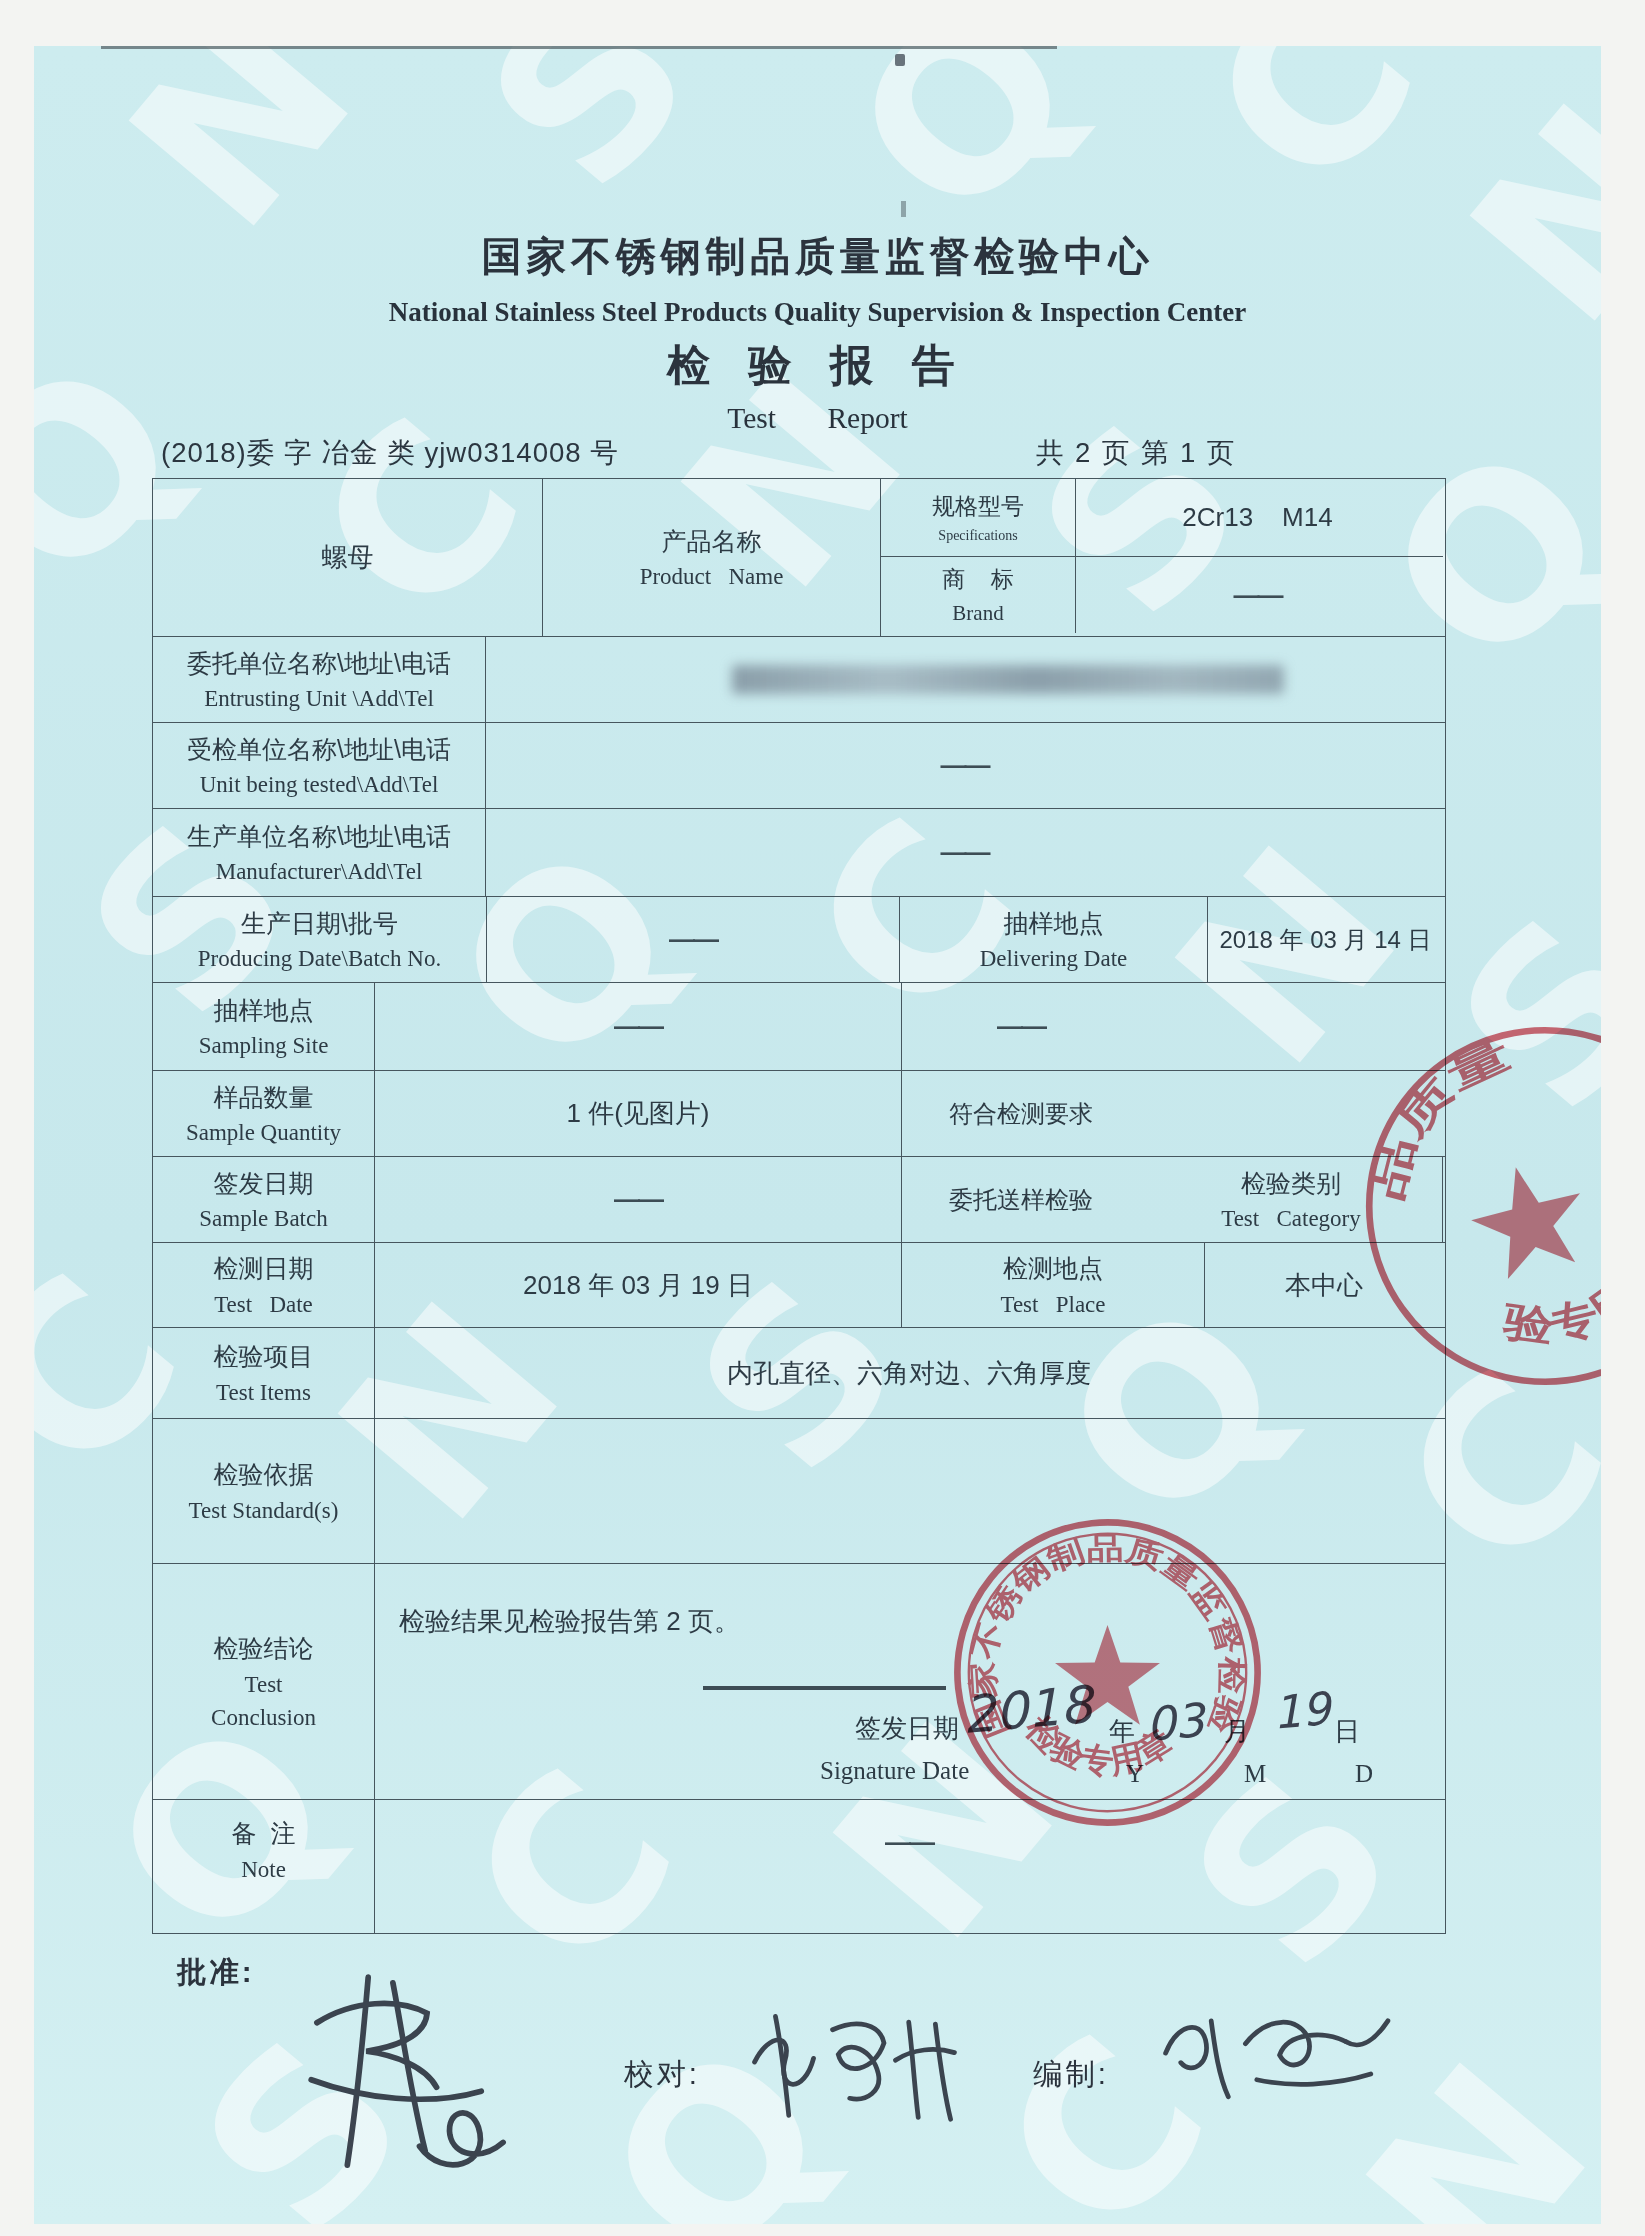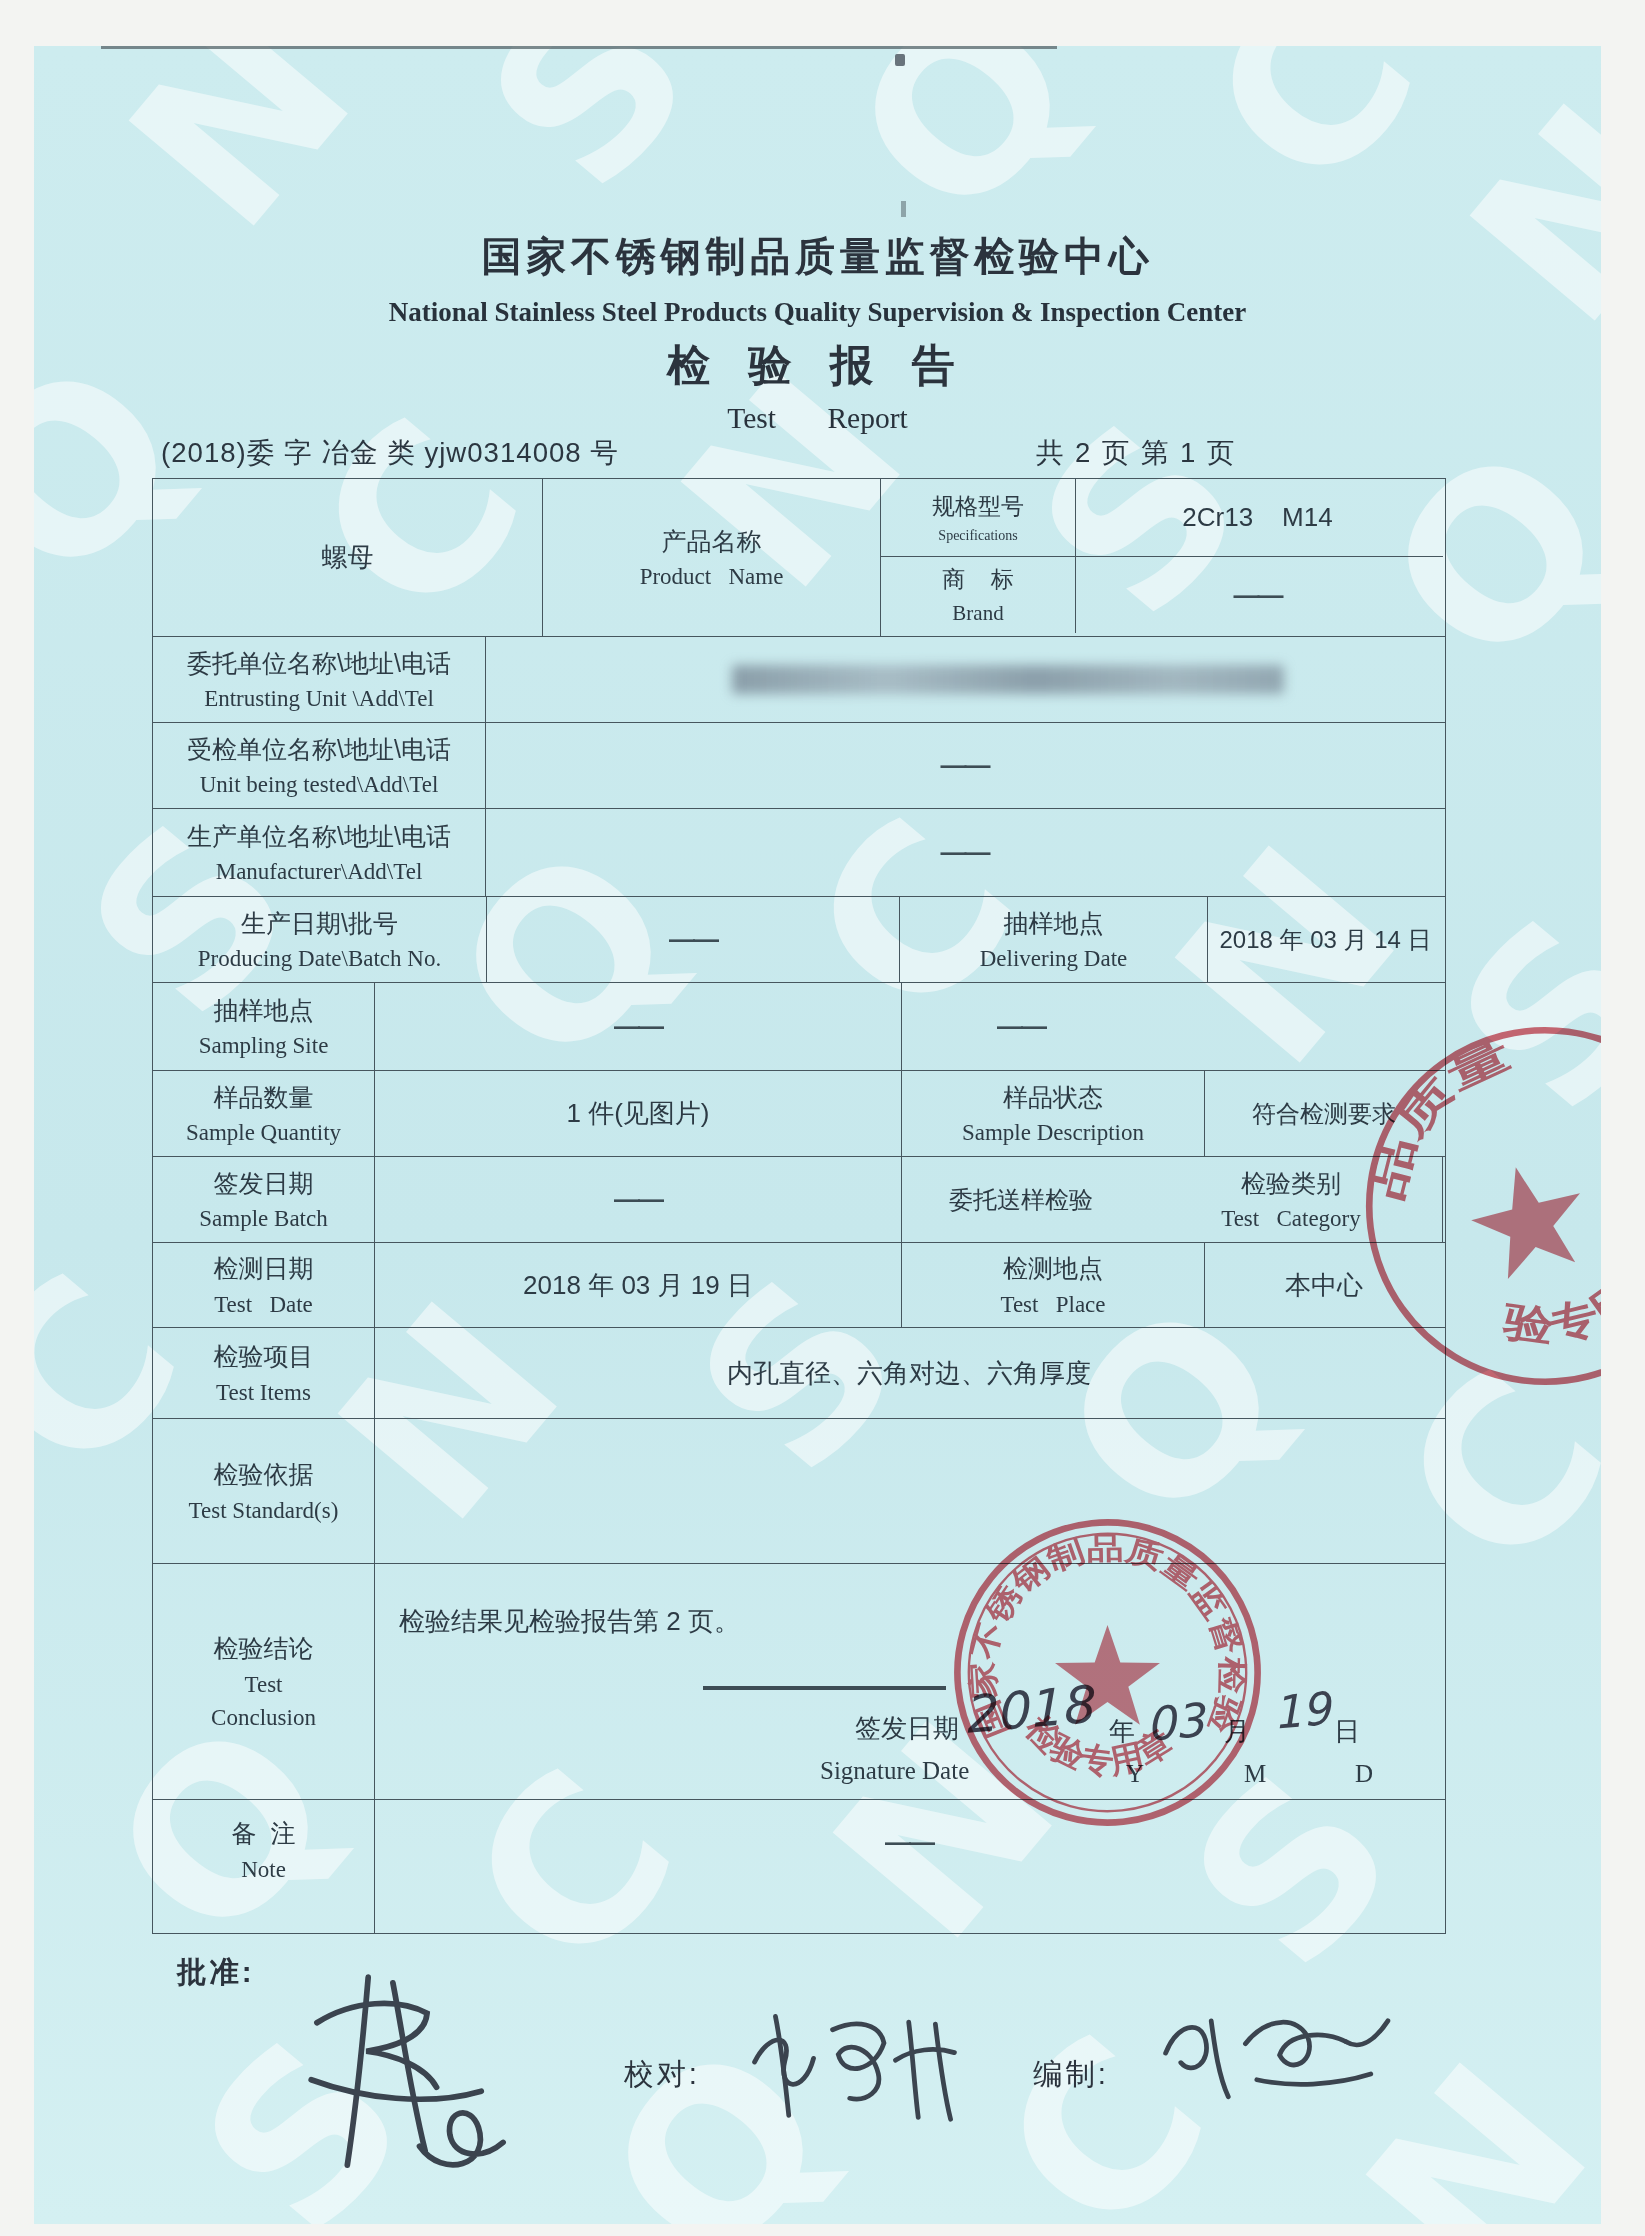--- a/index.html
+++ b/index.html
@@ -210,24 +210,20 @@
       </div>
 
       <div class="trow" style="height:86px">
         <div class="tcell" style="width:222px">
           <span class="cn">样品数量</span>
           <span class="en">Sample Quantity</span>
         </div>
         <div class="tcell" style="width:527px">
           <span class="val">1 件(见图片)</span>
         </div>
-        <div class="tcell" style="width:303px">
-          <span class="cn">样品状态</span>
-          <span class="en">Sample Description</span>
-        </div>
         <div class="tcell last" style="width:238px">
           <span class="val" style="font-size:24px">符合检测要求</span>
         </div>
       </div>
 
       <div class="trow" style="height:86px">
         <div class="tcell" style="width:222px">
           <span class="cn">签发日期</span>
           <span class="en">Sample Batch</span>
         </div>

